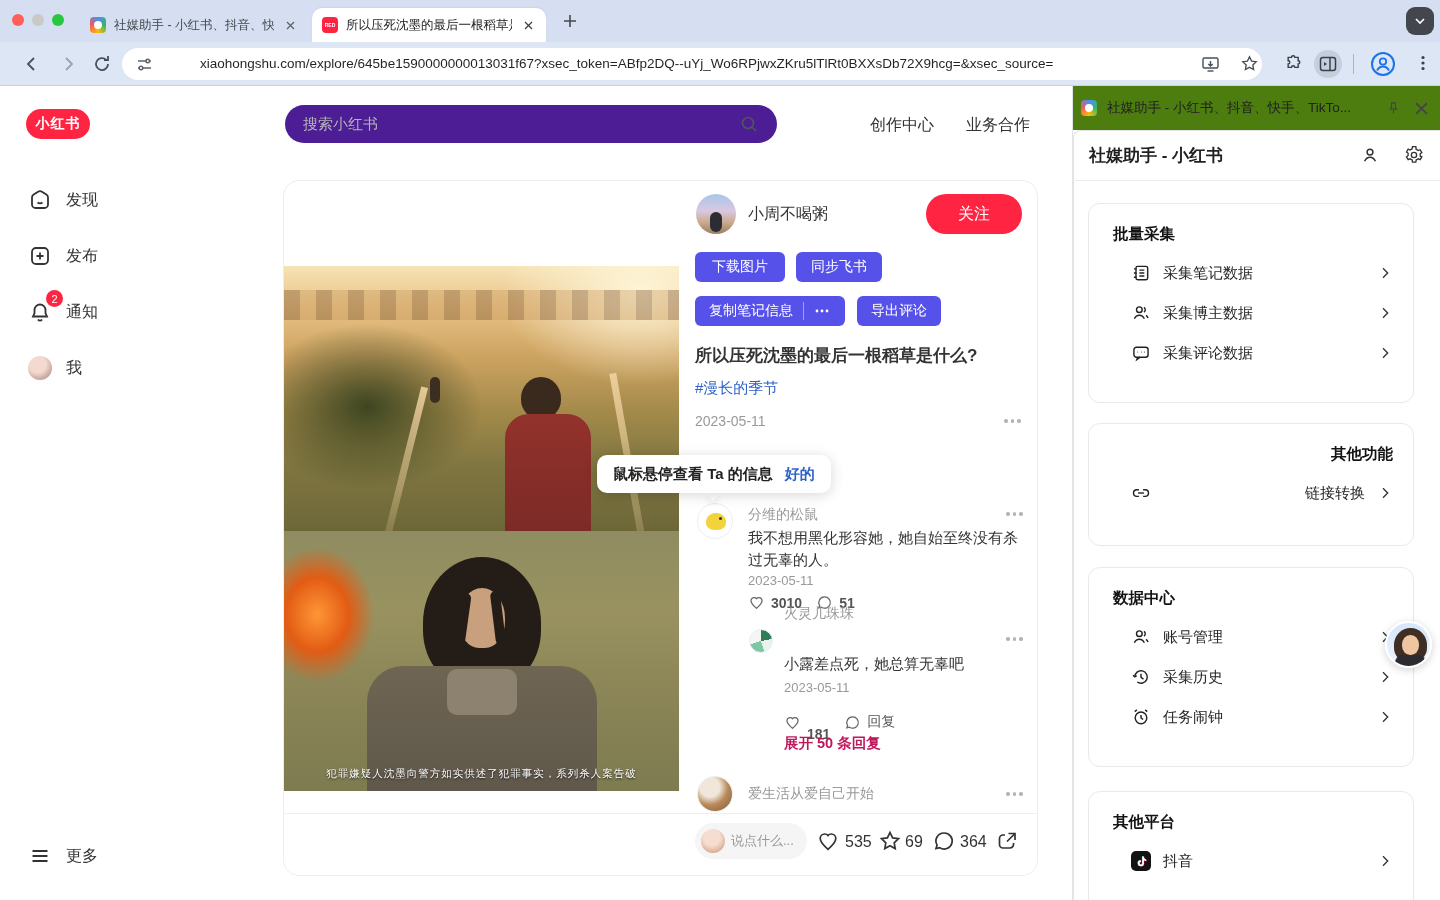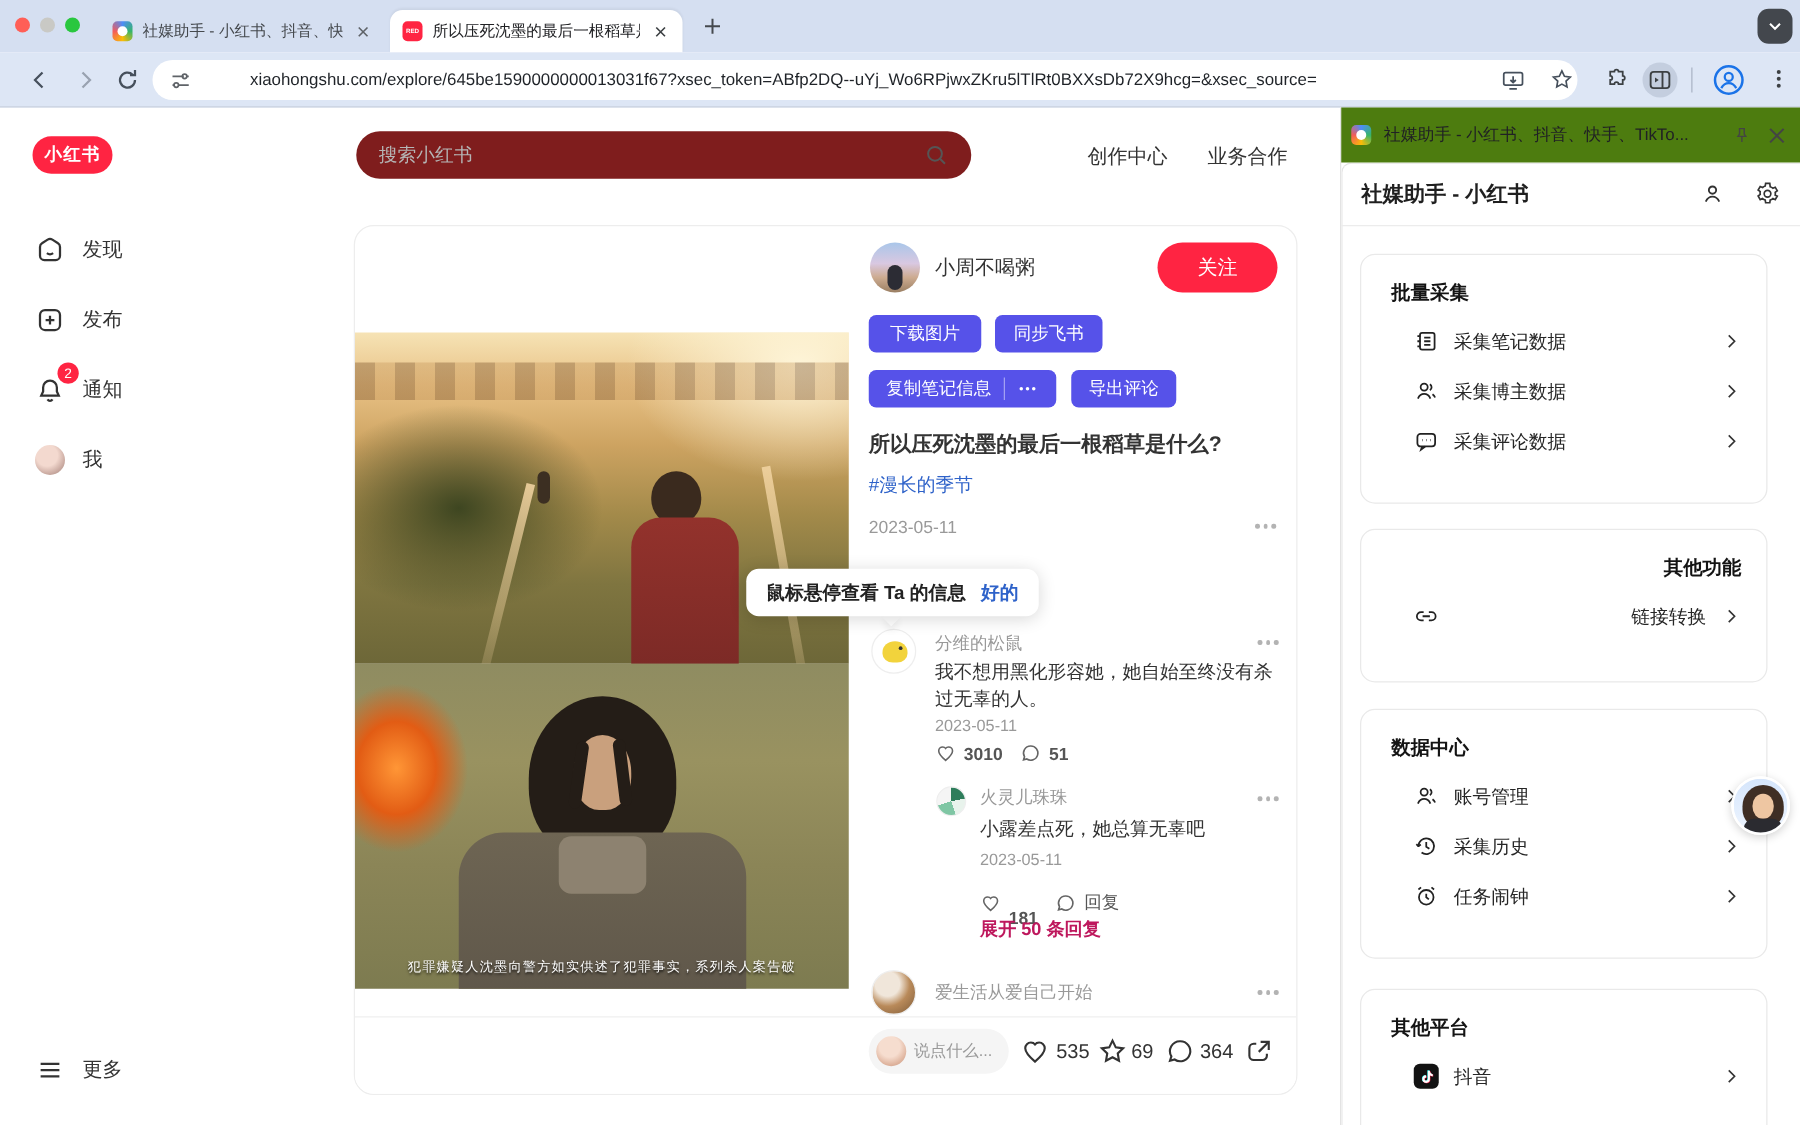--- a/index.html
+++ b/index.html
@@ -27,21 +27,21 @@
   .tabsearch { left:1406px; top:7px; width:28px; height:28px; border-radius:9px; background:#43474d; display:flex; align-items:center; justify-content:center; }
 
   
   .xhs-logo { left:26px; top:109px; width:64px; height:30px; background:#ff2442; border-radius:15px; color:#fff; font-weight:bold; font-size:14px; display:flex; align-items:center; justify-content:center; letter-spacing:1px; }
   .navrow { left:22px; width:180px; height:40px; display:flex; align-items:center; gap:14px; border-radius:20px; padding-left:6px; }
   .navlabel { font-size:16px; color:#333; }
   .badge { left:46px; top:290px; min-width:17px; height:17px; background:#ff2442; border-radius:9px; color:#fff; font-size:11px; display:flex; align-items:center; justify-content:center; padding:0 4px; }
   .mini-avatar { width:24px; height:24px; border-radius:50%; background:radial-gradient(circle at 40% 35%,#f3d9cf 0 40%,#c9a9a0 70%,#9d8277); }
 
   
-  .searchbar { left:285px; top:105px; width:492px; height:38px; background:#7f1d1d; border-radius:19px; display:flex; align-items:center; padding:0 18px; }
+  .searchbar { left:285px; top:105px; width:492px; height:38px; background:#4c1d95; border-radius:19px; display:flex; align-items:center; padding:0 18px; }
   .search-ph { color:#b5b5b5; font-size:15px; flex:1; }
   .toplink { top:115px; font-size:16px; color:#333; }
 
   
   .card { left:283px; top:180px; width:755px; height:696px; background:#fff; border:1px solid #ededed; border-radius:16px; overflow:hidden; }
   .img-col { left:0; top:85px; width:395px; height:525px; }
   .img1 { left:0; top:0; width:395px; height:265px; overflow:hidden;
     background:linear-gradient(180deg,#f6e3b5 0%,#e8c185 16%,#cda361 34%,#a38a4a 55%,#7f7540 76%,#6d6738 100%); }
   .sun { left:55%; top:-25%; width:70%; height:70%; background:radial-gradient(closest-side,rgba(255,247,220,.95),rgba(255,240,200,0)); }
   .bridge { left:0; top:24px; width:395px; height:30px; background:repeating-linear-gradient(90deg,rgba(125,84,44,.5) 0 16px,rgba(196,148,88,.45) 16px 32px); opacity:.8; }
@@ -359,21 +359,21 @@
     <span style="font-weight:bold;">3010</span>
     <span style="margin-left:8px;">
         <svg width="17" height="17" viewBox="0 0 24 24" fill="none" stroke="#666" stroke-width="1.8">
           <path d="M12 4a8 8 0 00-6.9 12.1L4 19.6l3.7-1A8 8 0 1012 4z"></path>
         </svg>
       </span>
     <span style="font-weight:bold;">51</span>
   </div>
 
   <div class="abs avatar24-reply" style="left:465px;top:448px;"></div>
-  <div class="abs cmt-name" style="left:500px;top:448px;">火灵儿珠珠</div>
+  <div class="abs cmt-name" style="left:500px;top:424px;">火灵儿珠珠</div>
   <div class="abs dots3" style="left:722px;top:456px;">
       <i></i>
       <i></i>
       <i></i>
     </div>
   <div class="abs cmt-text" style="left:500px;top:472px;">小露差点死，她总算无辜吧</div>
   <div class="abs cmt-date" style="left:500px;top:499px;">2023-05-11</div>
   <div class="abs cmt-meta" style="left:500px;top:521px;">
     <span>
         <svg width="17" height="17" viewBox="0 0 24 24" fill="none" stroke="#666" stroke-width="1.8">

